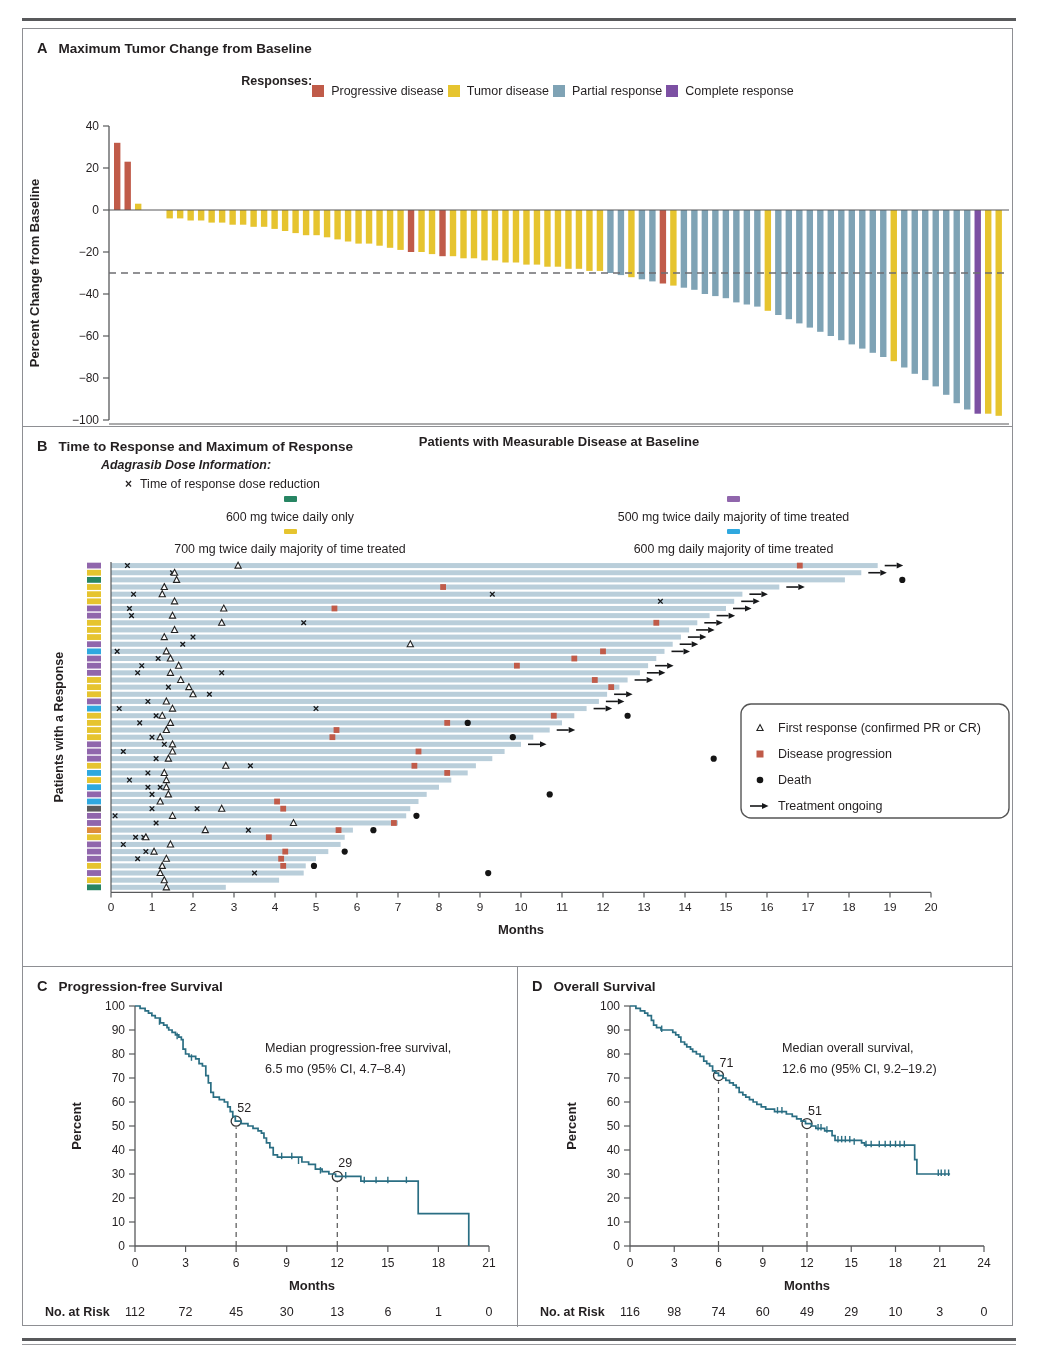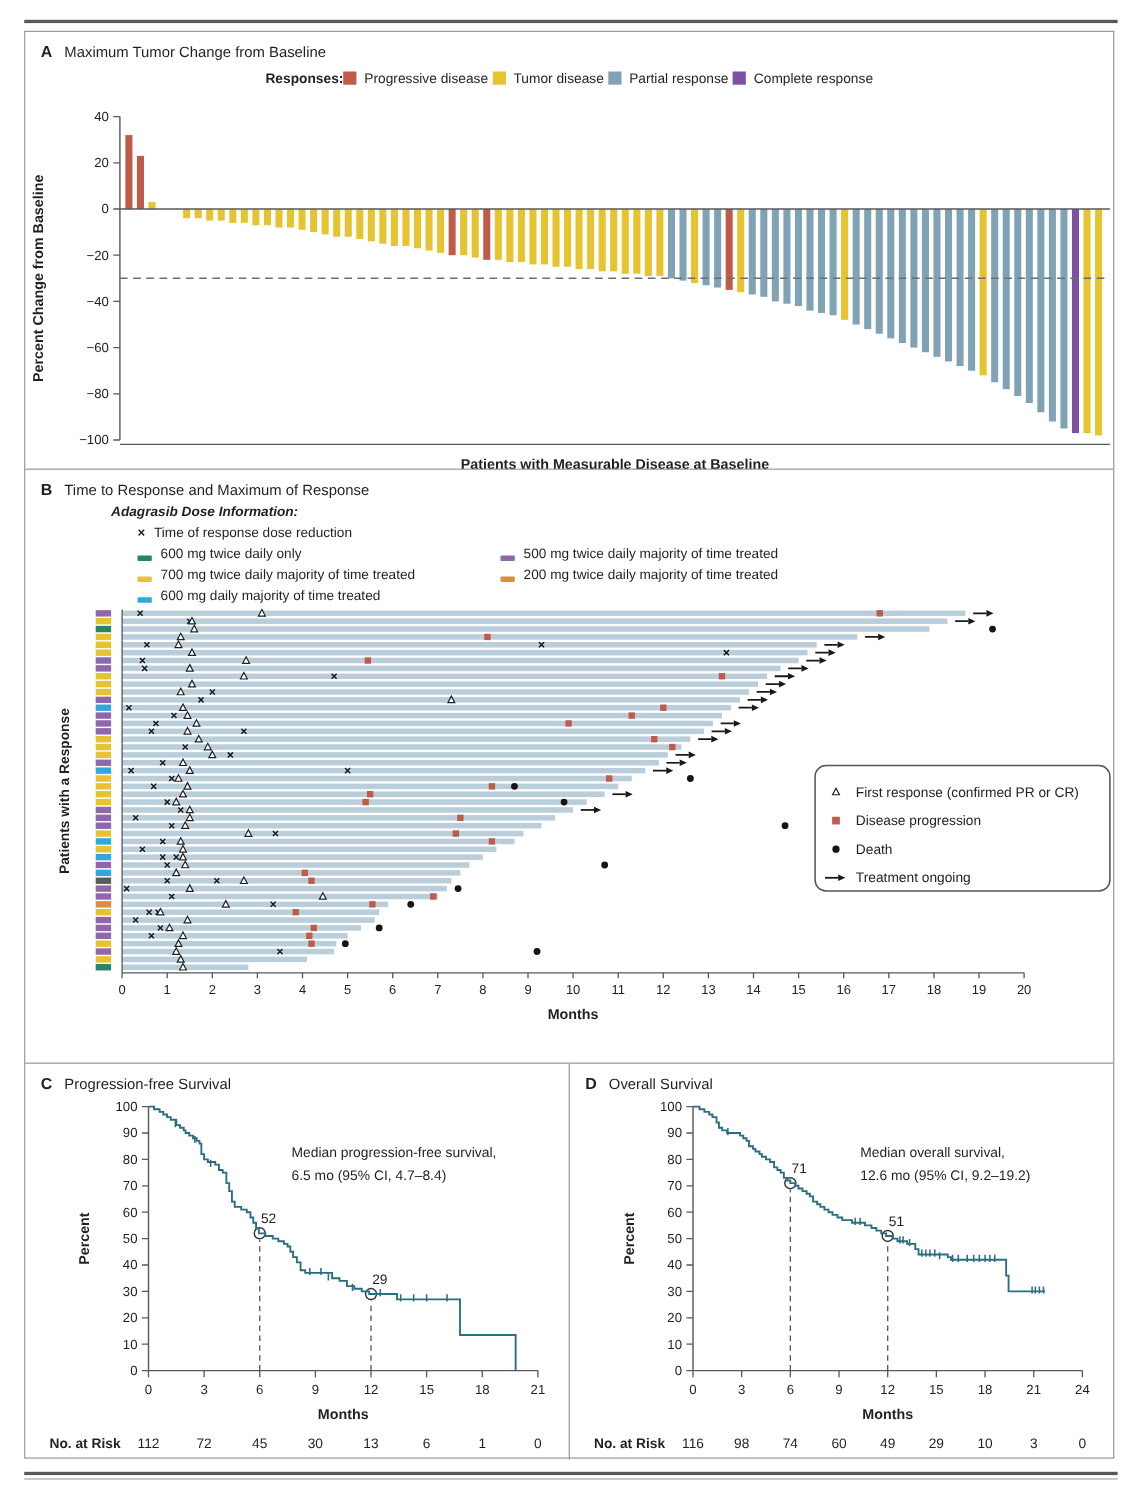--- a/index.html
+++ b/index.html
@@ -7,31 +7,31 @@
   .rule{position:absolute;left:22px;right:22px;background:#58595b;}
   .frame{position:absolute;left:22px;top:28px;width:991px;height:1298px;border:1.6px solid #8e8f93;box-sizing:border-box;background:#fff;}
   .section{position:absolute;left:0;width:100%;}
   .sec-a{top:0;height:397px;}
   .sec-b{top:397px;height:540px;border-top:1.5px solid #8e8f93;box-sizing:border-box;}
   .sec-cd{top:937px;height:361px;border-top:1.5px solid #8e8f93;box-sizing:border-box;display:flex;}
   .panel-c{width:506px;height:100%;position:relative;}
   .panel-d{flex:1;height:100%;position:relative;border-left:1.5px solid #8e8f93;box-sizing:border-box;}
   .ptitle{display:flex;align-items:baseline;gap:11px;padding:11px 0 0 14px;}
   .pletter{font-weight:bold;font-size:14.5px;}
-  .pname{font-weight:normal;font-size:13.5px;}
+  .pname{font-weight:bold;font-size:13.5px;}
   .legA{display:flex;align-items:center;justify-content:center;gap:4px;margin-top:8px;font-size:12.5px;}
   .legA .t{font-weight:bold;margin-right:-4px;}
-  .legA .item{display:flex;align-items:center;gap:7px;}
+  .legA .item{display:flex;align-items:center;gap:7px;margin-top:20px;}
   .chip{display:inline-block;width:12px;height:12px;}
   .doseLeg{margin:4px 0 0 78px;font-size:12.4px;}
   .doseLeg .t{font-weight:bold;margin-bottom:5px;font-style:italic;}
   .doseLeg .xrow{margin:0 0 5px 24px;display:flex;align-items:center;gap:8px;}
   .doseLeg .xg{font-weight:bold;font-size:12px;}
   .dgrid{display:grid;grid-template-columns:330px auto;margin-left:24px;row-gap:5px;}
-  .ditem{display:flex;align-items:flex-end;gap:8px;}
+  .ditem{display:flex;align-items:center;gap:8px;flex-direction:column;}
   .dash{display:inline-block;width:13px;height:5.5px;border-radius:1px;}
   svg{display:block;}
 </style>
 </head>
 <body>
 
 <div class="rule" style="top:18px;height:2.5px;"></div>
 
 <div class="frame">
 
@@ -188,24 +188,20 @@
             <span class="dash" style="background: rgb(39, 133, 99);"></span>
             <span>600 mg twice daily only</span>
           </span>
           <span class="ditem">
             <span class="dash" style="background: rgb(144, 102, 172);"></span>
             <span>500 mg twice daily majority of time treated</span>
           </span>
           <span class="ditem">
             <span class="dash" style="background: rgb(230, 196, 47);"></span>
             <span>700 mg twice daily majority of time treated</span>
-          </span>
-          <span class="ditem">
-            <span class="dash" style="background: rgb(222, 141, 58);"></span>
-            <span>200 mg twice daily majority of time treated</span>
           </span>
           <span class="ditem">
             <span class="dash" style="background: rgb(47, 168, 223);"></span>
             <span>600 mg daily majority of time treated</span>
           </span>
         </div>
     </div>
     <svg id="svg-swimmer" width="991" height="402" viewBox="0 0 991 402">
         <g>
           <g>

